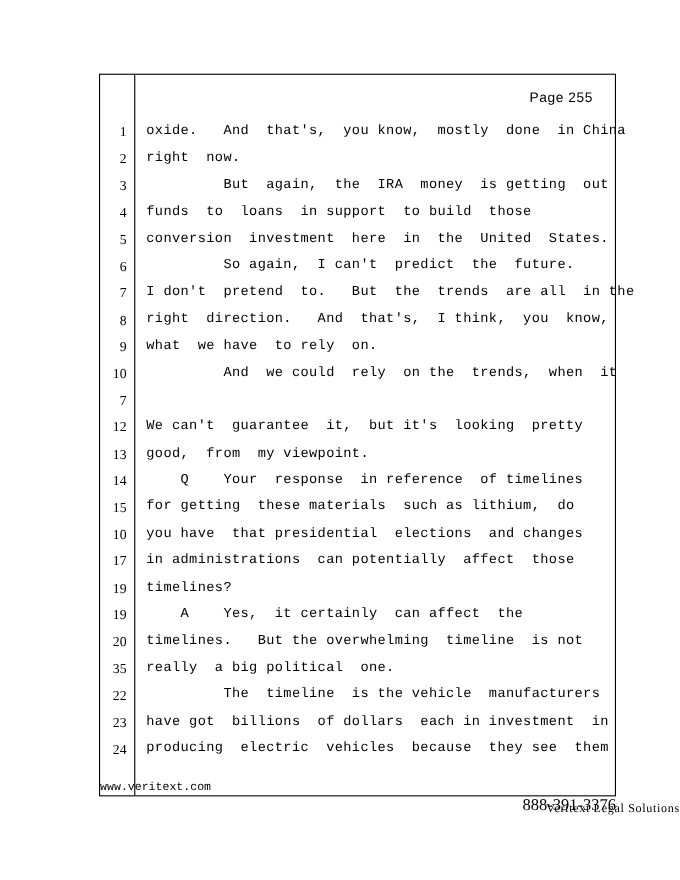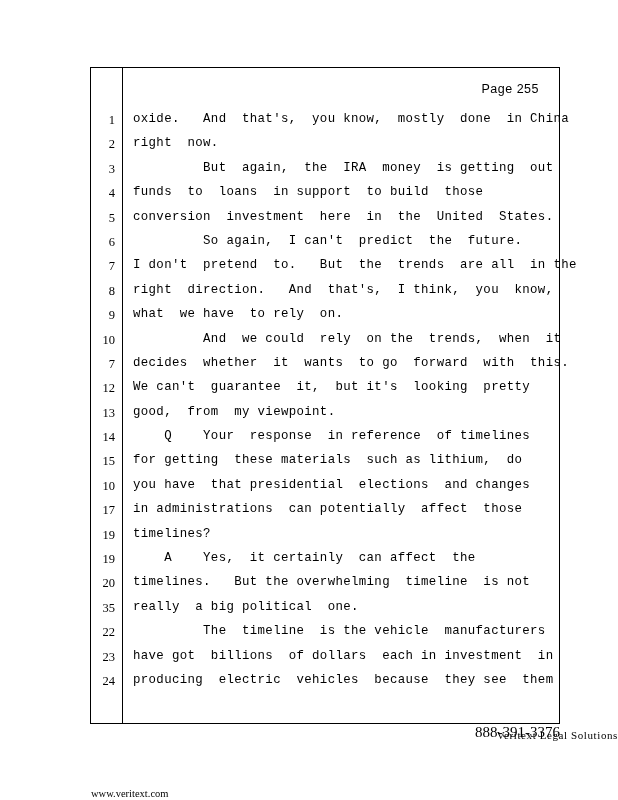--- a/index.html
+++ b/index.html
@@ -82,23 +82,23 @@
     right: 0;
     top: 729px;
     text-align: right;
     font-size: 11px;
     font-family: "Liberation Serif", serif;
     letter-spacing: 0.6px;
   }
   .footer-left {
     position: absolute;
     left: 91px;
-    top: 788px;
+    top: 710px;
     font-size: 10.5px;
-    font-family: Liberation Serif, serif;
+    font-family: Liberation Mono, monospace;
   }
   .footer-right {
     position: absolute;
     right: 58px;
     top: 724px;
     font-size: 15px;
     font-family: "Liberation Serif", serif;
   }
 </style>
 </head>
@@ -146,21 +146,20 @@
       <div class="line">
         <span class="num">9</span>
         <span class="txt">what  we have  to rely  on.</span>
       </div>
       <div class="line">
         <span class="num">10</span>
         <span class="txt">         And  we could  rely  on the  trends,  when  it</span>
       </div>
       <div class="line">
         <span class="num">7</span>
-        <span class="txt">decides  whether  it  wants  to go  forward  with  this.</span>
       </div>
       <div class="line">
         <span class="num">12</span>
         <span class="txt">We can't  guarantee  it,  but it's  looking  pretty</span>
       </div>
       <div class="line">
         <span class="num">13</span>
         <span class="txt">good,  from  my viewpoint.</span>
       </div>
       <div class="line">

